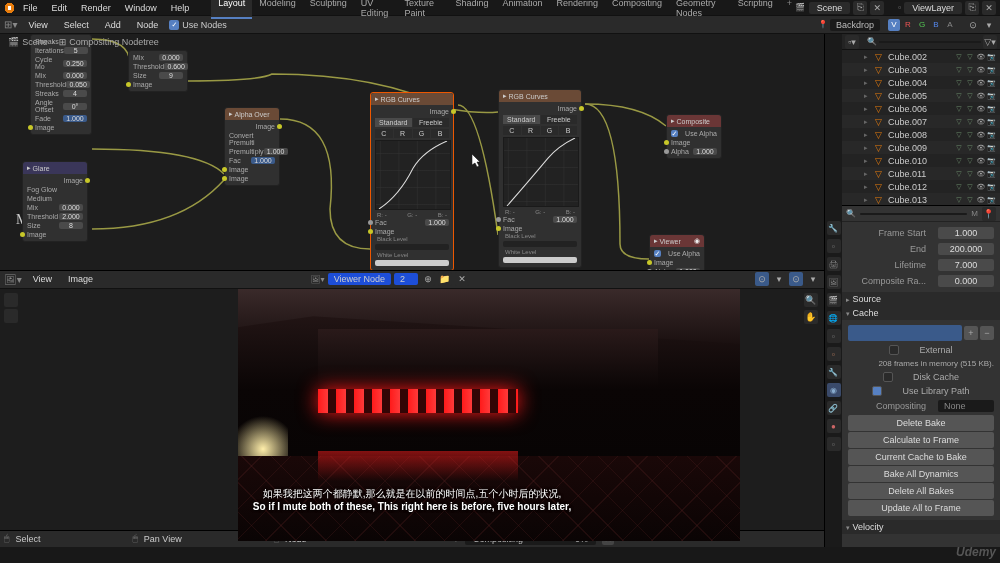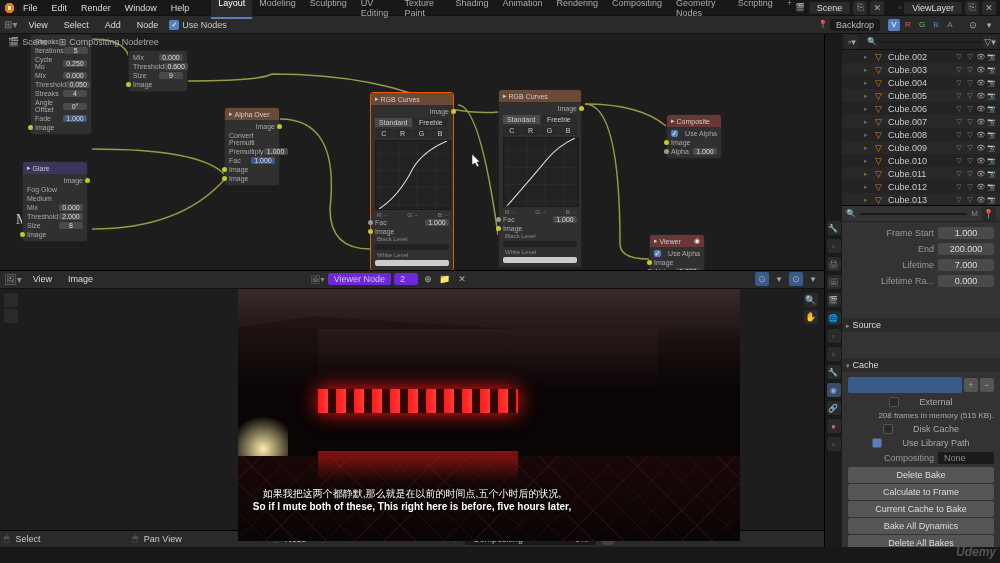--- a/index.html
+++ b/index.html
@@ -71,21 +71,21 @@
 
   
   .wires { position: absolute; inset: 0; pointer-events: none; width: 100%; height: 100%; }
   .wire { stroke: #999944; stroke-width: 1.5; fill: none; }
 
   
   .image-viewer { height: 269px; background: #1d1d1d; position: relative; border-top: 1px solid #000; }
   .img-header { height: 18px; background: #2a2a2a; display: flex; align-items: center; padding: 0 4px; gap: 6px; border-bottom: 1px solid #111; }
   .img-header .menu-item2 { padding: 1px 5px; font-size: 9px; color: #ddd; }
   .img-header .img-controls { margin-left: auto; display: flex; align-items: center; gap: 3px; }
-  .img-select { background: #6d28d9; padding: 1px 6px; border-radius: 2px; color: #ccc; font-size: 9px; display: flex; align-items: center; gap: 3px; }
+  .img-select { background: #1d4ed8; padding: 1px 6px; border-radius: 2px; color: #ccc; font-size: 9px; display: flex; align-items: center; gap: 3px; }
   
   .render-image { position: absolute; top: 18px; left: 238px; width: 502px; height: 252px; background: #0a0608; overflow: hidden; }
   .render-scene { width: 100%; height: 100%; position: relative; background: linear-gradient(180deg, #2a1a1a 0%, #0a0505 40%, #050303 100%); }
   .ceiling { position: absolute; top: 0; left: 0; right: 0; height: 55px; background: linear-gradient(180deg, #3a2a2a, #1a1010); clip-path: polygon(0 0, 100% 0, 100% 100%, 15% 50%, 0 70%); }
   .structure { position: absolute; top: 40px; left: 80px; width: 340px; height: 60px; background: linear-gradient(180deg, #2a1a1a, #0a0505); }
   .red-lights { position: absolute; top: 100px; left: 80px; width: 200px; height: 24px; background: repeating-linear-gradient(90deg, #ff1a1a 0px, #ff3a3a 10px, #330505 10px, #330505 18px); box-shadow: 0 0 20px #ff1a1a; }
   .light-glow { position: absolute; top: 120px; left: 0; width: 50px; height: 80px; background: radial-gradient(circle, #ffeeaa 0%, transparent 70%); }
   .floor { position: absolute; bottom: 0; left: 0; right: 0; height: 85px; background: linear-gradient(180deg, #1a0808, #0a0404); }
   .floor::after { content: ''; position: absolute; inset: 0; background: repeating-linear-gradient(45deg, transparent, transparent 20px, rgba(80,30,30,0.3) 20px, rgba(80,30,30,0.3) 21px), repeating-linear-gradient(-45deg, transparent, transparent 20px, rgba(80,30,30,0.3) 20px, rgba(80,30,30,0.3) 21px); }
   .red-reflect { position: absolute; bottom: 60px; left: 80px; width: 200px; height: 30px; background: linear-gradient(180deg, rgba(255,30,30,0.5), transparent); }
@@ -128,24 +128,24 @@
   .item-icons { margin-left: auto; display: flex; gap: 1px; }
   .item-btn { width: 10px; height: 10px; color: #6a8a6a; font-size: 7px; display: flex; align-items: center; justify-content: center; }
   .item-btn.eye { color: #aaa; }
   .item-btn.cam { color: #8a8aaa; }
 
   
   .props-panel { flex: 1; background: #333; overflow: hidden; }
   .props-header { height: 16px; display: flex; align-items: center; padding: 0 4px; gap: 4px; border-bottom: 1px solid #222; }
   .props-search { flex: 1; background: #1a1a1a; border-radius: 2px; padding: 1px 3px; font-size: 8px; color: #666; }
   .props-section { padding: 3px 6px; }
-  .prop-row { display: flex; justify-content: space-between; align-items: center; padding: 2px 0; font-size: 9px; color: #aaa; gap: 4px; }
+  .prop-row { display: flex; justify-content: space-between; align-items: center; padding: 2px 0; font-size: 9px; color: #aaa; gap: 12px; }
   .prop-row .label { text-align: right; flex: 1; color: #999; }
   .prop-row .input { background: #4a4a4a; padding: 1px 6px; border-radius: 2px; width: 56px; text-align: center; color: #ddd; font-size: 9px; }
-  .section-header { display: flex; align-items: flex-end; gap: 3px; padding: 2px 4px; font-size: 9px; color: #ddd; background: #2a2a2a; cursor: pointer; margin-top: 26px; }
+  .section-header { display: flex; align-items: flex-end; gap: 3px; padding: 2px 4px; font-size: 9px; color: #ddd; background: #2a2a2a; cursor: pointer; }
   .section-header .chevron { font-size: 7px; color: #888; }
   .blue-bar { background: #3a5a8a; padding: 1px 4px; border-radius: 2px; height: 16px; flex: 1; }
   .cache-btn { background: #555; padding: 3px 0; text-align: center; border-radius: 2px; font-size: 9px; color: #ddd; cursor: pointer; margin: 1px 0; }
   .check-row { display: flex; align-items: center; gap: 20px; padding: 2px 0; font-size: 9px; color: #aaa; justify-content: center; }
   .check-box { width: 10px; height: 10px; background: #2a2a2a; border: 1px solid #555; border-radius: 2px; }
   .dropdown { background: #1a1a1a; padding: 1px 6px; border-radius: 2px; font-size: 9px; color: #888; width: 56px; }
 
   .udemy-logo { position: absolute; bottom: 4px; right: 4px; font-size: 12px; color: #555; font-weight: bold; font-style: italic; z-index: 50; }
   
   .mouse-cursor { position: absolute; top: 120px; left: 472px; width: 10px; height: 14px; z-index: 100; pointer-events: none; }
@@ -762,21 +762,21 @@
             </div>
           <div class="prop-row">
               <span class="label">End</span>
               <span class="input">200.000</span>
             </div>
           <div class="prop-row">
               <span class="label">Lifetime</span>
               <span class="input">7.000</span>
             </div>
           <div class="prop-row">
-              <span class="label">Lifetime Ra...</span>
+              <span class="label">Composite Ra...</span>
               <span class="input">0.000</span>
             </div>
         </div>
         <div class="section-header">
             <span class="chevron">▸</span>
             <span>Source</span>
           </div>
         <div class="section-header">
             <span class="chevron">▾</span>
             <span>Cache</span>

